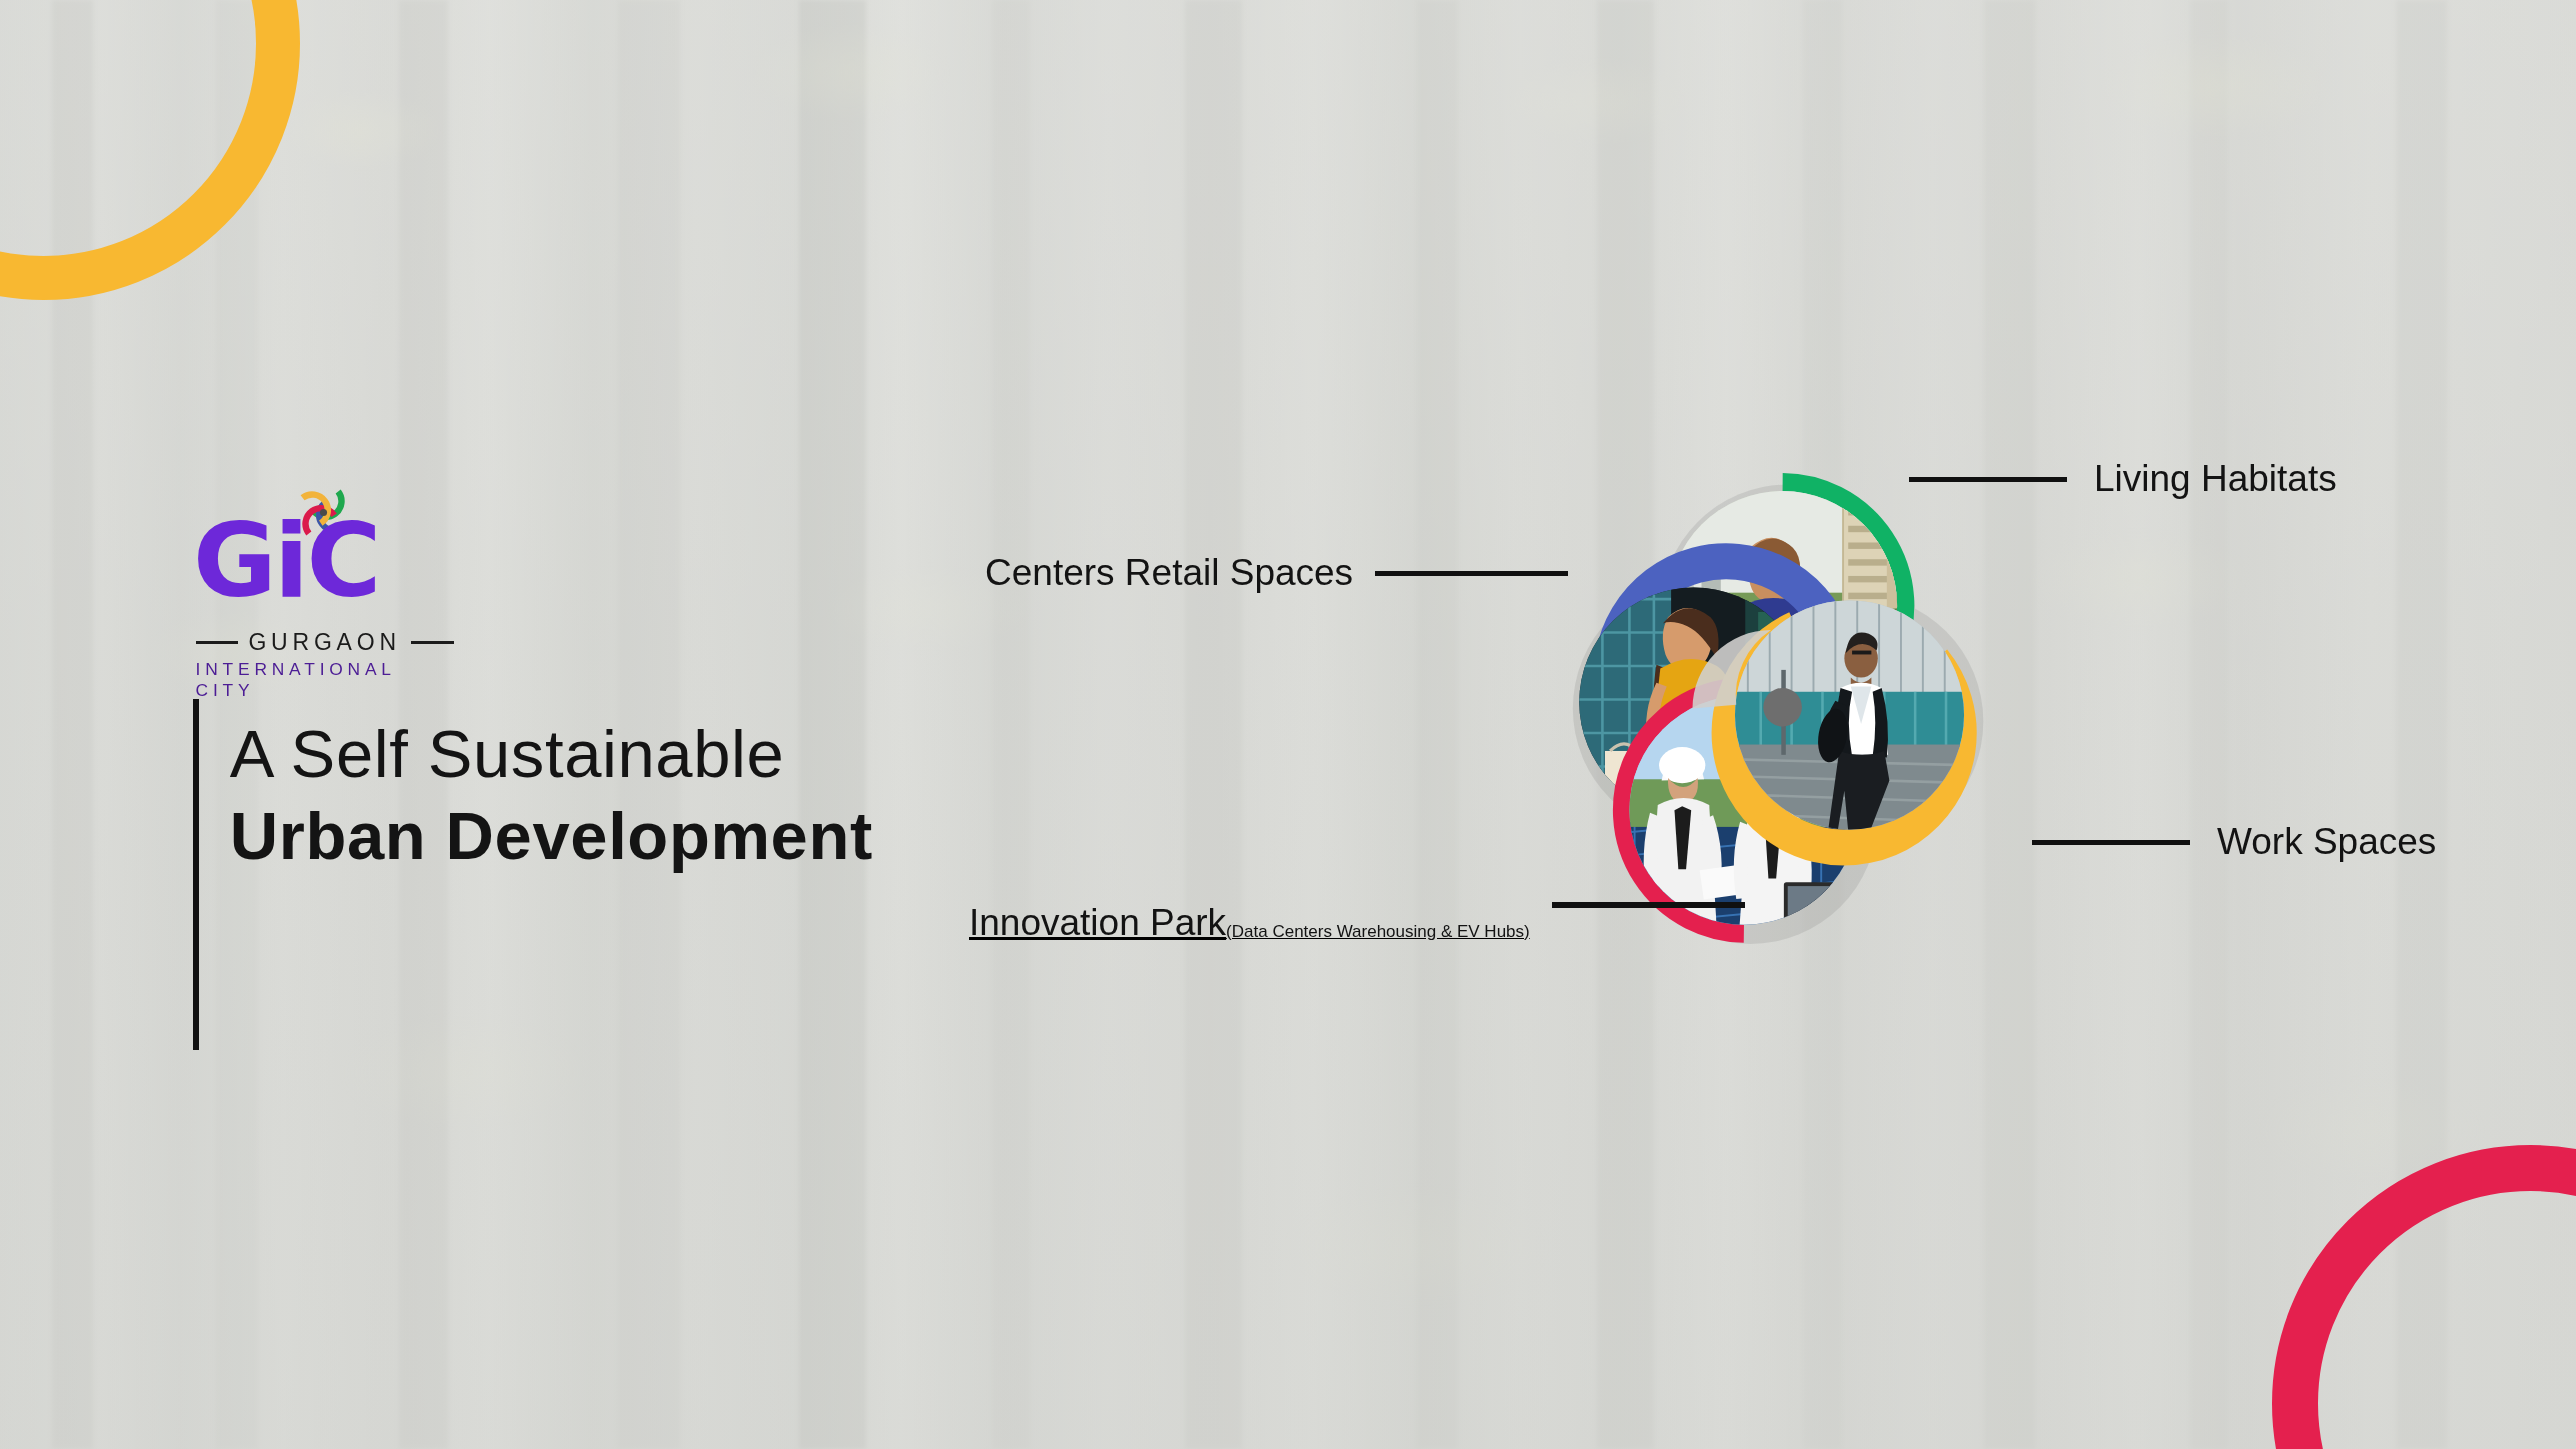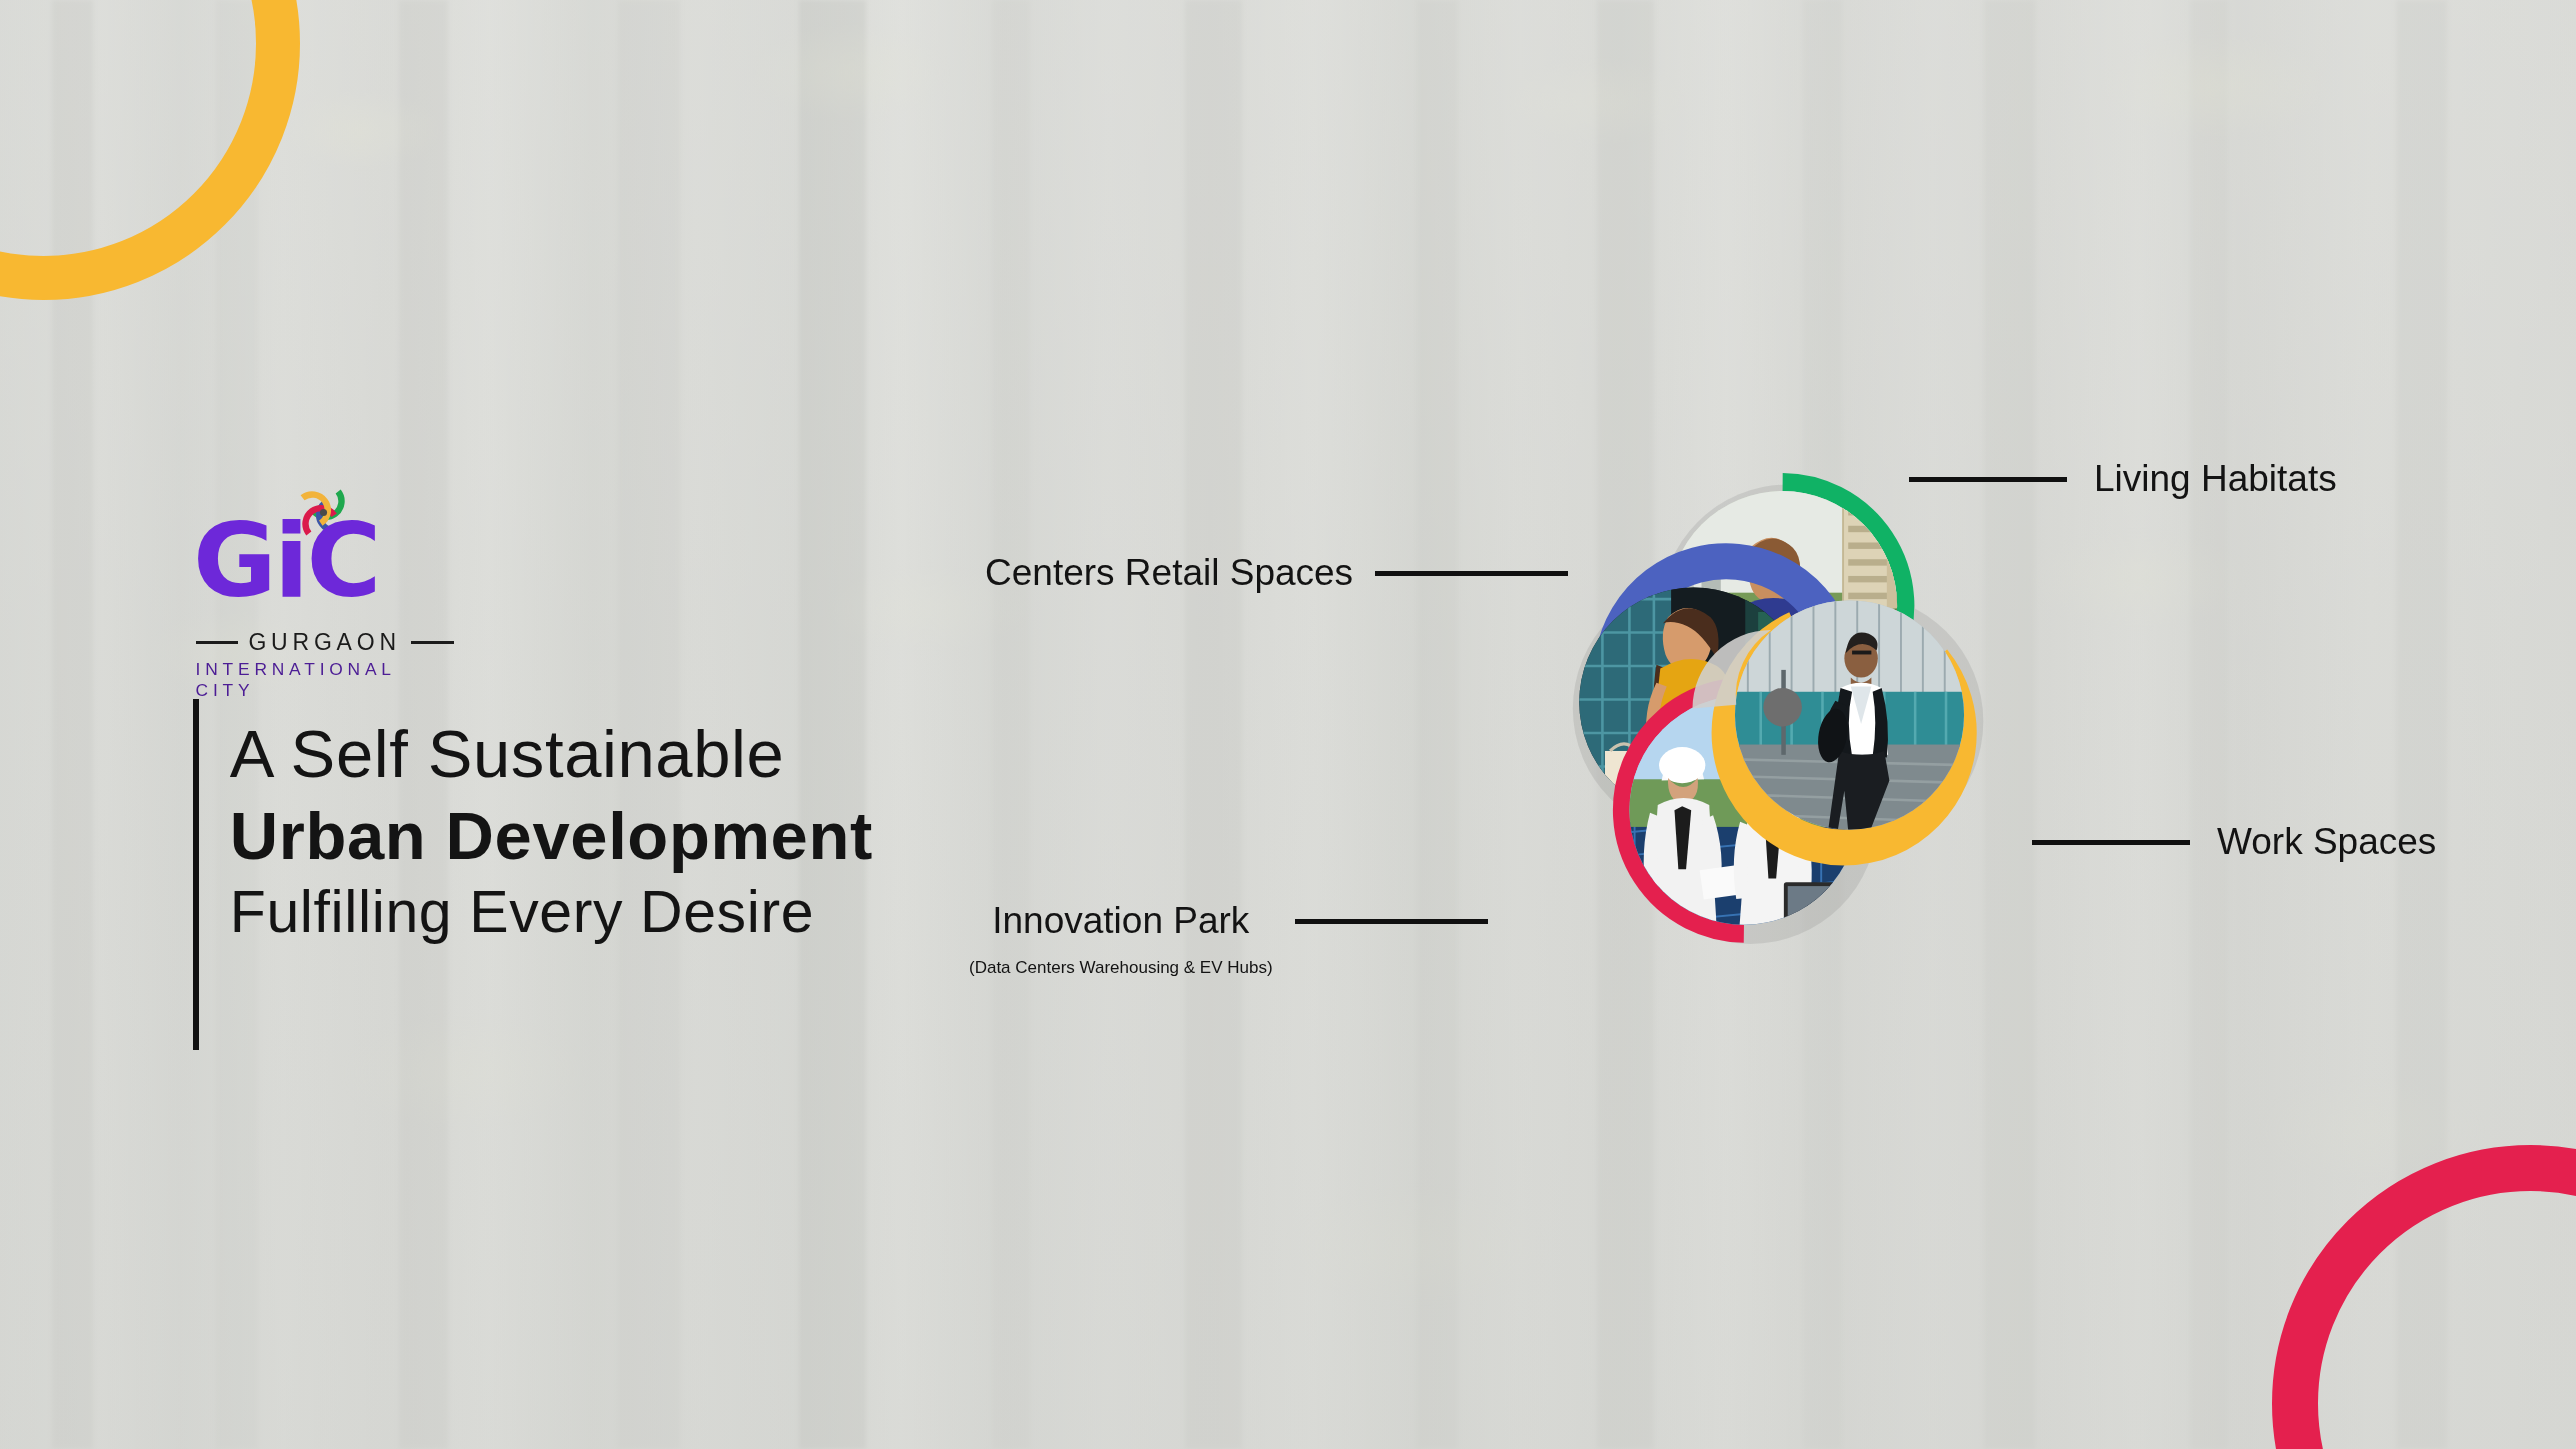--- a/index.html
+++ b/index.html
@@ -151,21 +151,21 @@
   .co-retail { left: 985px; top: 554px; }
   .co-retail .cl-line { width: 193px; margin-left: 22px; }
 
   .co-living { left: 1909px; top: 460px; }
   .co-living .cl-line { width: 158px; margin-right: 27px; }
 
   .co-work { left: 2032px; top: 823px; }
   .co-work .cl-line { width: 158px; margin-right: 27px; }
 
   .co-innovation { left: 969px; top: 902px; }
-  .co-innovation .cl-stack { display: flex; flex-direction: column; align-items: center; }
+  .co-innovation .cl-stack { display: flex; flex-direction: row; align-items: center; text-decoration: underline; }
   .co-innovation .cl-line { width: 193px; margin-left: 22px; margin-bottom: 37px; }
 </style>
 </head>
 <body>
 
 <div id="stage">
 
   <div class="bg-base"></div>
   <div class="bg-trunks"></div>
   <div class="bg-foliage"></div>
@@ -195,21 +195,20 @@
         <span class="logo-rule"></span>
       </div>
       <div class="logo-sub2">INTERNATIONAL CITY</div>
     </div>
 
     <div class="headline-wrap">
       <div class="headline-bar"></div>
       <div class="headline-lines">
         <div class="hl hl-1">A Self Sustainable</div>
         <div class="hl hl-2">Urban Development</div>
-        <div class="hl hl-3">Fulfilling Every Desire</div>
       </div>
     </div>
   </div>
 
   <div class="graphic">
     <svg viewBox="0 0 920 1020" aria-hidden="true">
       <defs>
 
         <clipPath id="clipTop">
             <circle cx="478" cy="350" r="178"></circle>

